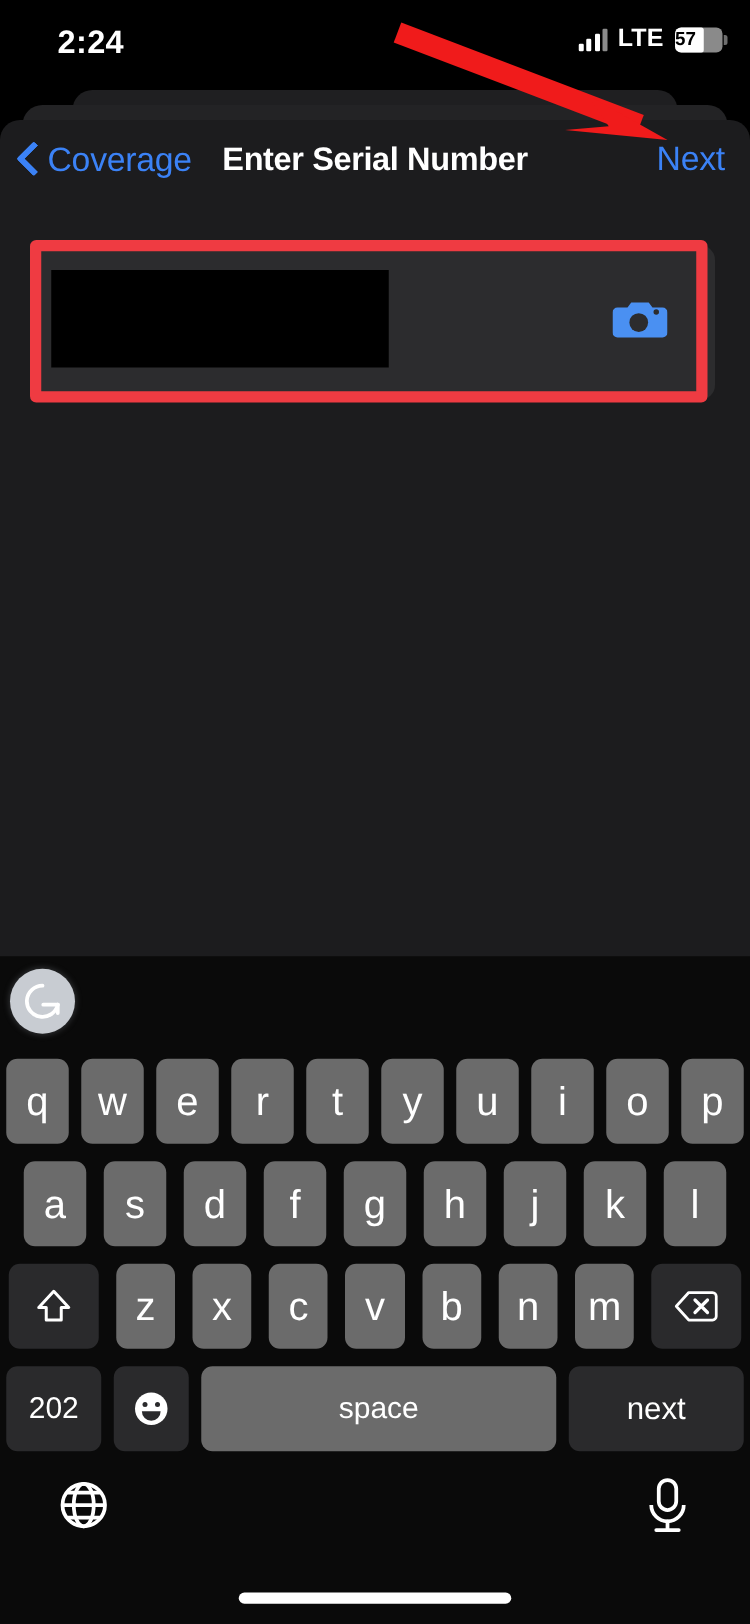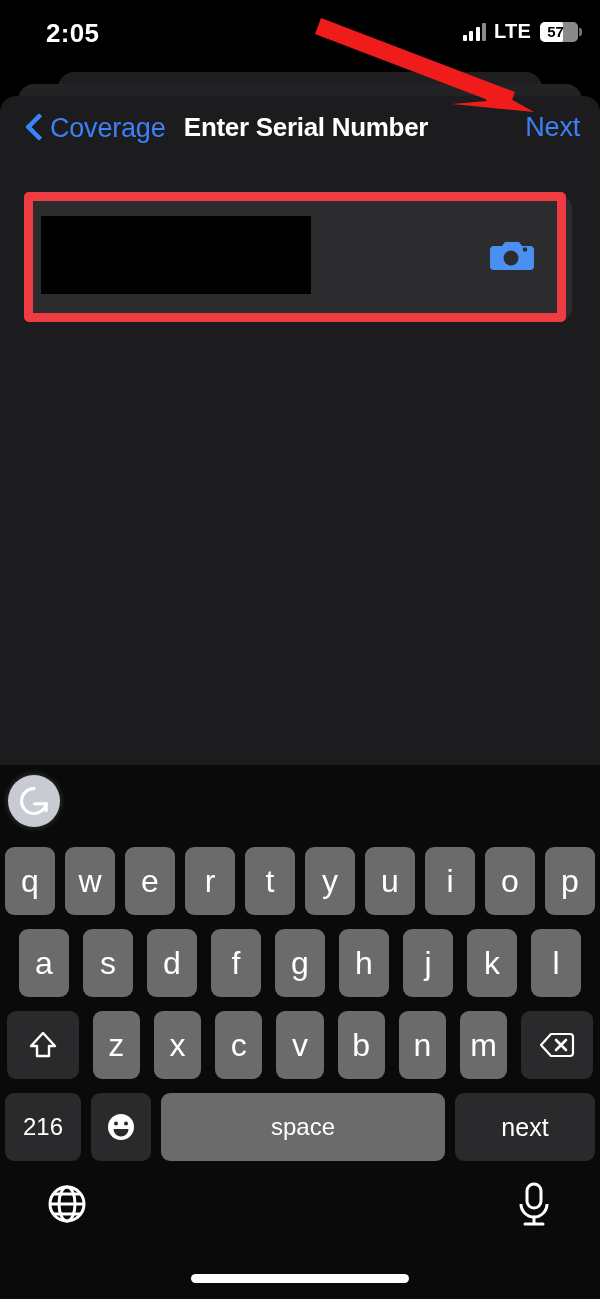--- a/index.html
+++ b/index.html
@@ -85,21 +85,20 @@
     position: absolute;
     left: 0; top: 0; bottom: 0;
     width: 60%;
     background: #ffffff;
     border-radius: 5px 2px 2px 5px;
   }
   .battery-pct {
     position: relative;
     z-index: 2;
     width: 100%;
-    text-align: center;
     font-size: 15px;
     font-weight: bold;
     color: #000000;
     line-height: 20px;
     padding-right: 7px;
   }
   .battery-cap {
     position: absolute;
     right: -4px;
     top: 6px;
@@ -134,21 +133,21 @@
     top: 96px;
     bottom: 0;
     background: #1c1c1e;
     border-radius: 16px 16px 0 0;
     z-index: 3;
   }
 
   
   .nav-bar {
     position: absolute;
-    top: 96px; left: 12px; right: 0;
+    top: 96px; left: 0; right: 0;
     height: 70px;
     z-index: 4;
   }
   .nav-back {
     position: absolute;
     left: 12px;
     top: 14px;
     display: flex;
     align-items: center;
     gap: 4px;
@@ -366,21 +365,21 @@
 </head>
 <body>
 
 <div class="phone">
 
   <div class="sheet-back2"></div>
   <div class="sheet-back1"></div>
   <div class="sheet-main"></div>
 
   <div class="status-bar">
-    <div class="status-time">2:05</div>
+    <div class="status-time">2:24</div>
     <div class="status-right">
       <span class="signal-bars">
         <i></i>
           <i></i>
           <i></i>
           <i></i>
       </span>
       <span class="net-label">LTE</span>
       <span class="battery">
         <span class="battery-fill"></span>
@@ -470,21 +469,21 @@
         <div class="key">m</div>
         <div class="key dark wide">
           <svg width="36" height="28" viewBox="0 0 36 28" aria-hidden="true">
             <path d="M12 3 H31 a3 3 0 0 1 3 3 v16 a3 3 0 0 1-3 3 H12 L2 14 Z" fill="none" stroke="#ffffff" stroke-width="2.2" stroke-linejoin="round"></path>
             <path d="M17 9 L27 19 M27 9 L17 19" stroke="#ffffff" stroke-width="2.6" stroke-linecap="round"></path>
           </svg>
         </div>
       </div>
 
       <div class="kb-row row4">
-        <div class="key dark num">216</div>
+        <div class="key dark num">202</div>
         <div class="key dark emoji">
           <svg width="32" height="32" viewBox="0 0 32 32" aria-hidden="true">
             <circle cx="16" cy="16" r="13" fill="#ffffff"></circle>
             <circle cx="11" cy="12.5" r="2" fill="#2a2a2c"></circle>
             <circle cx="21" cy="12.5" r="2" fill="#2a2a2c"></circle>
             <path d="M8.5 18 a7.5 7.5 0 0 0 15 0 Z" fill="#2a2a2c"></path>
           </svg>
         </div>
         <div class="key space">space</div>
         <div class="key dark next-key">next</div>

